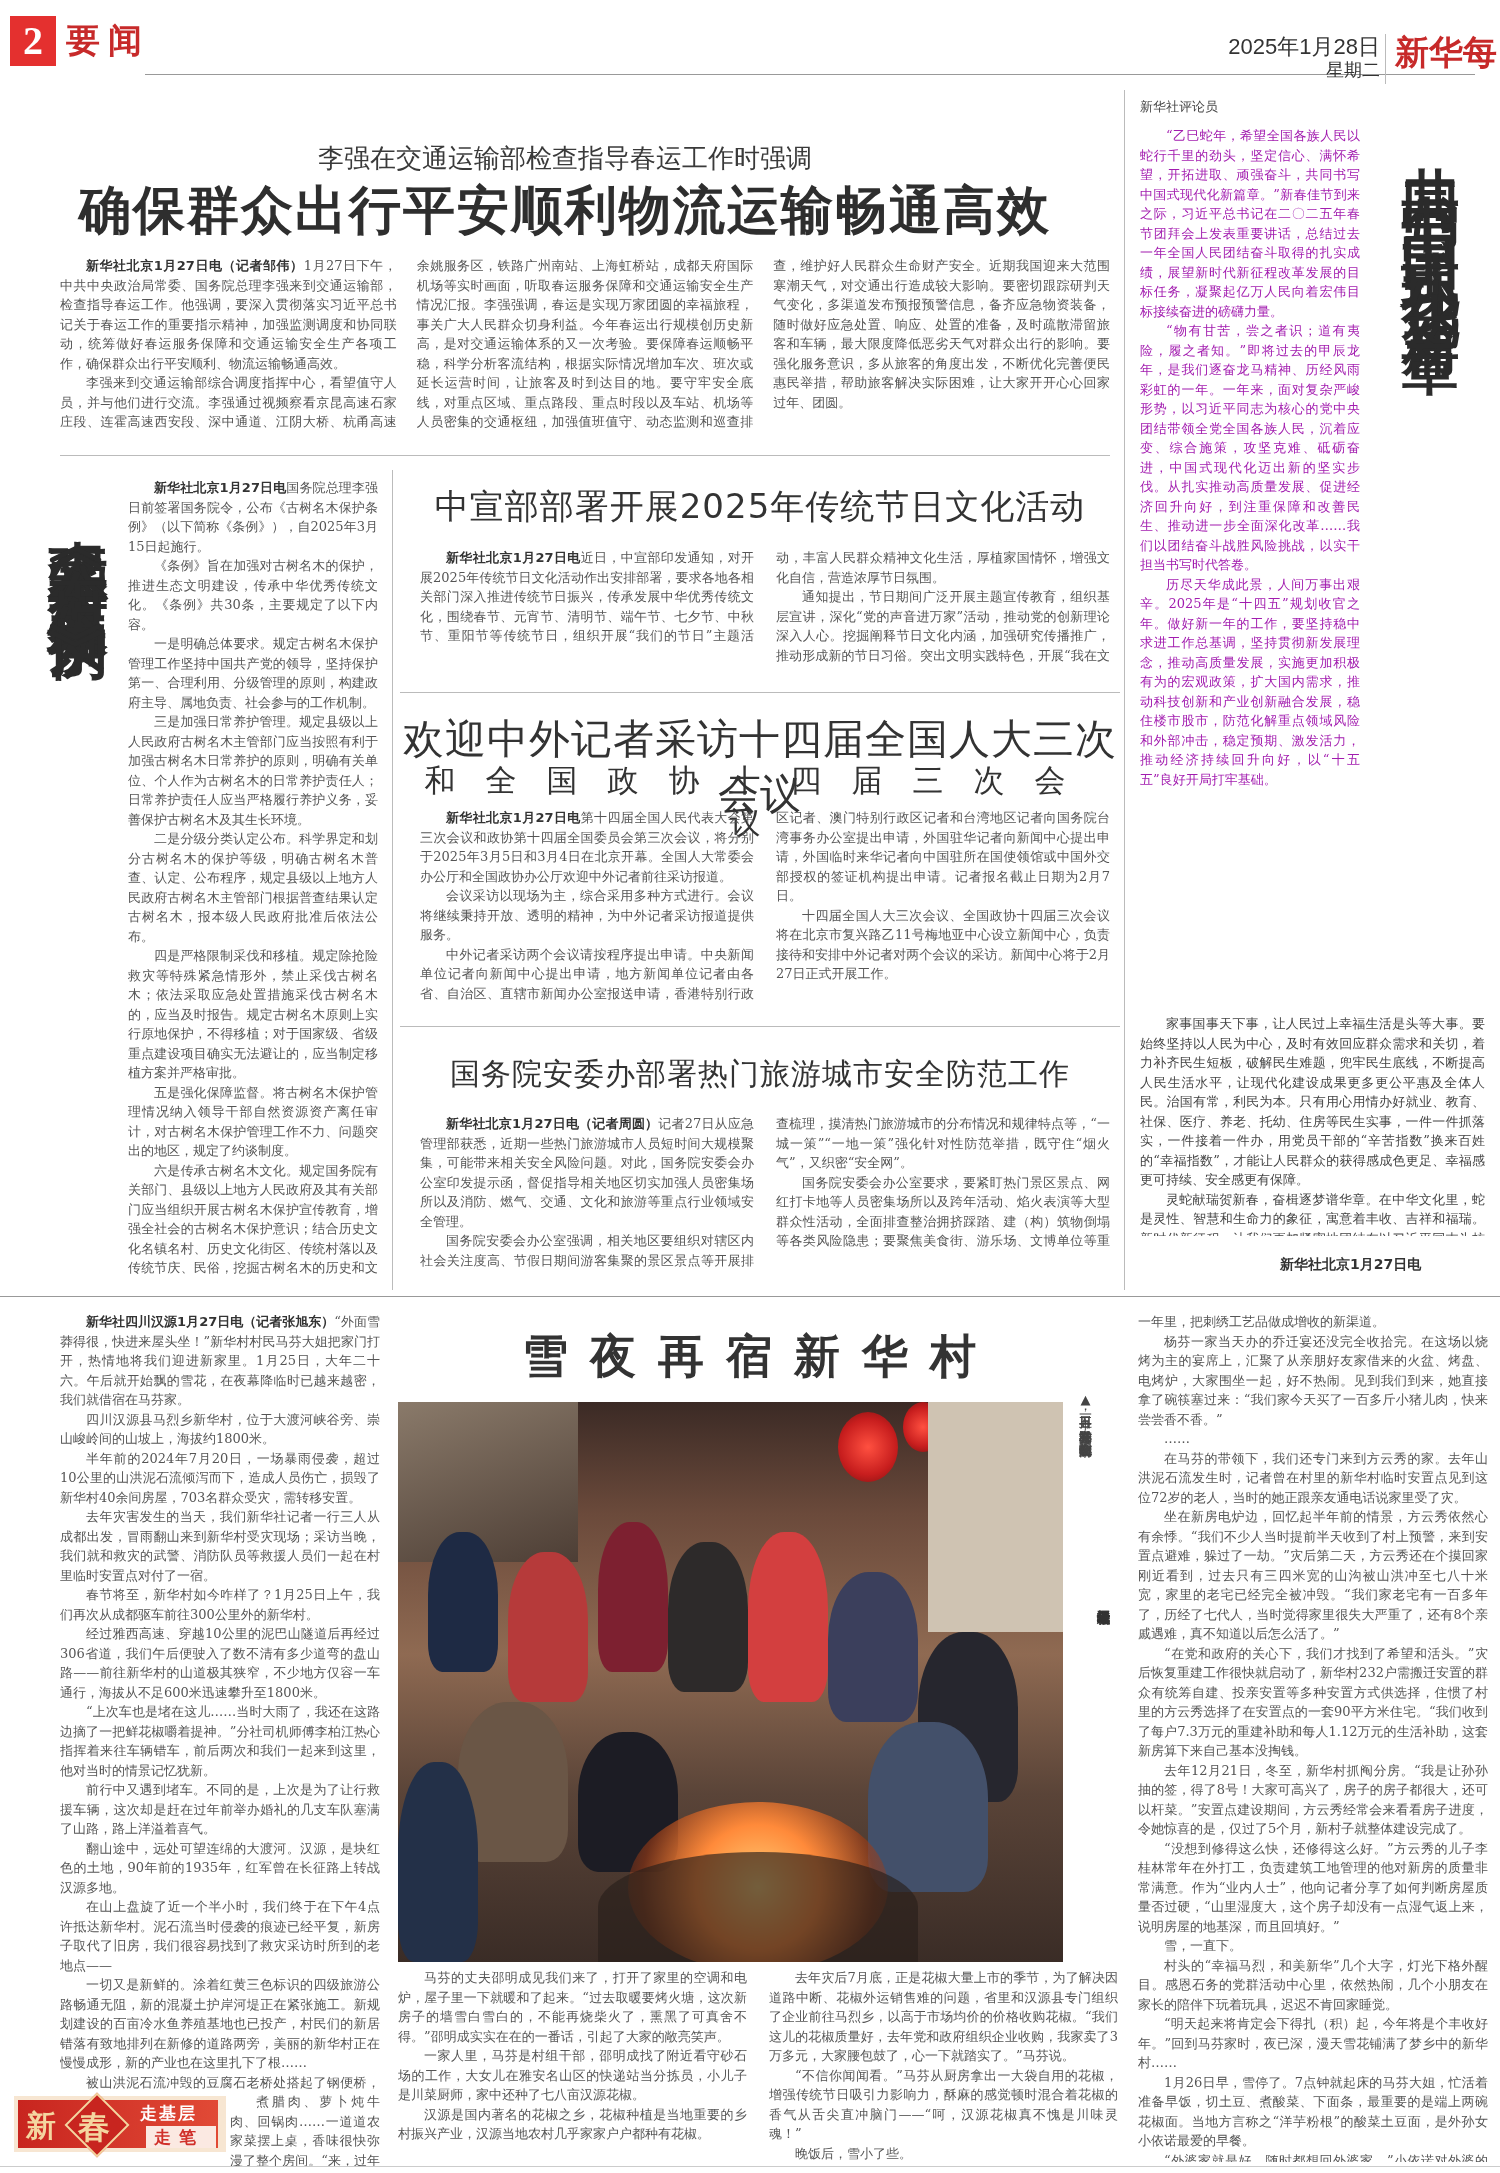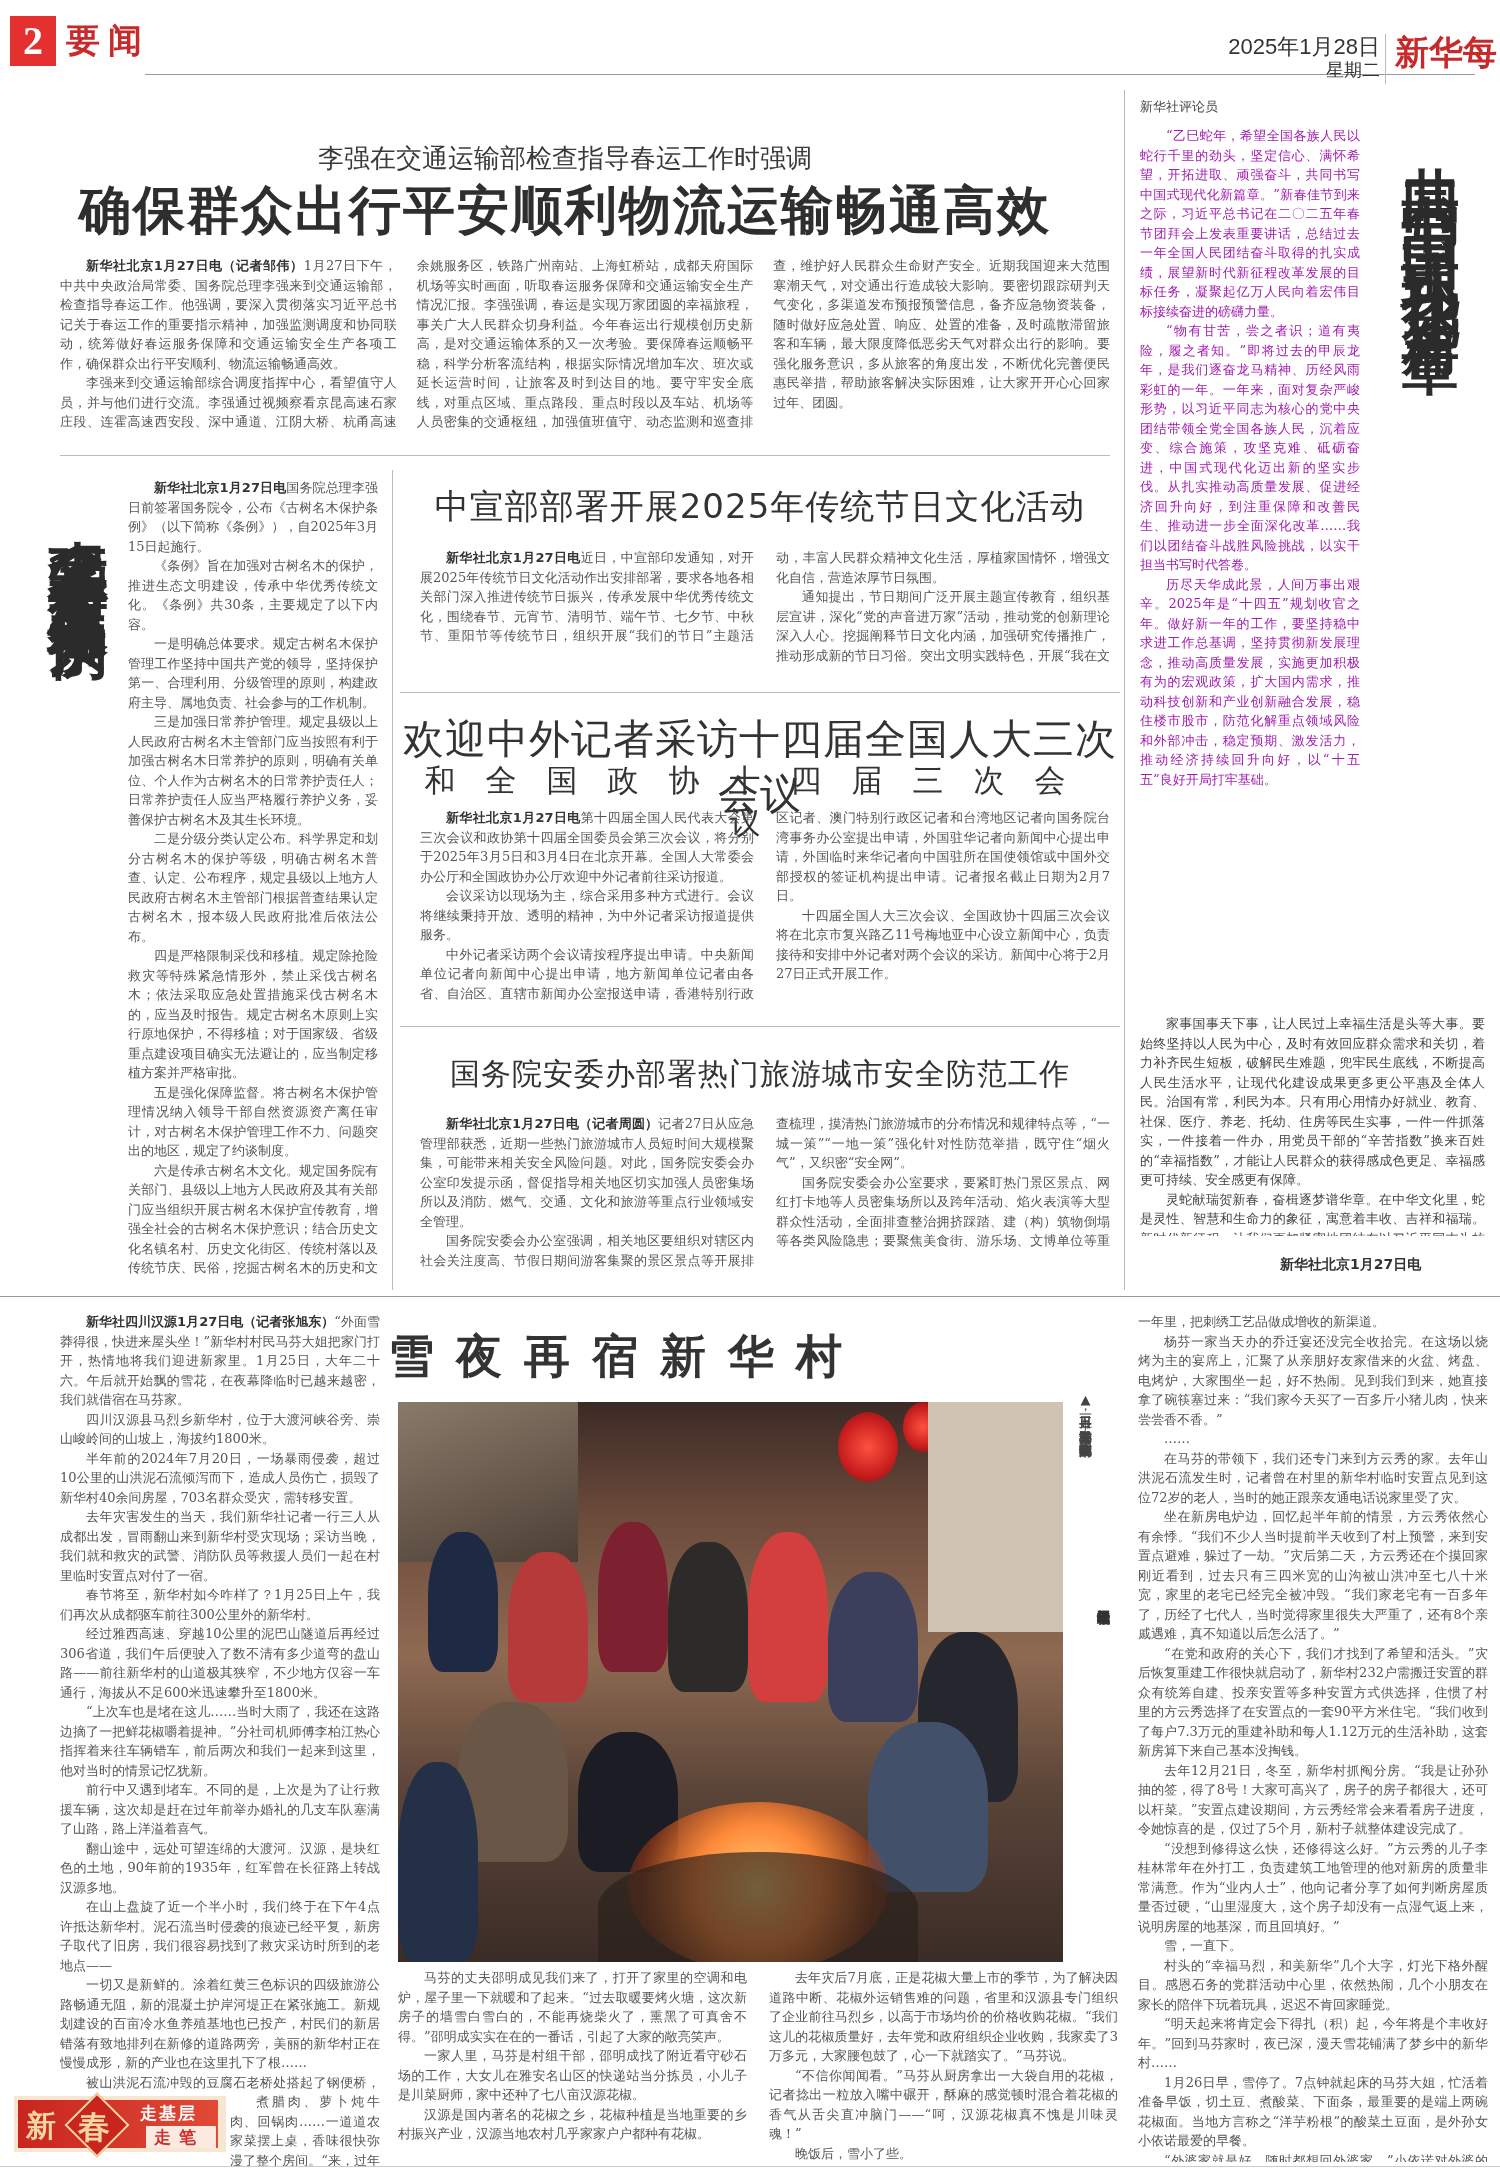--- a/index.html
+++ b/index.html
@@ -100,21 +100,21 @@
   <p>历尽天华成此景，人间万事出艰辛。2025年是“十四五”规划收官之年。做好新一年的工作，要坚持稳中求进工作总基调，坚持贯彻新发展理念，推动高质量发展，实施更加积极有为的宏观政策，扩大国内需求，推动科技创新和产业创新融合发展，稳住楼市股市，防范化解重点领域风险和外部冲击，稳定预期、激发活力，推动经济持续回升向好，以“十五五”良好开局打牢基础。</p>
 </div>
 <div class="abs body-text" style="left:1140px;top:1014px;width:345px;height:222px;font-family:'DejaVu Serif',serif;color:#444;">
   <p>家事国事天下事，让人民过上幸福生活是头等大事。要始终坚持以人民为中心，及时有效回应群众需求和关切，着力补齐民生短板，破解民生难题，兜牢民生底线，不断提高人民生活水平，让现代化建设成果更多更公平惠及全体人民。治国有常，利民为本。只有用心用情办好就业、教育、社保、医疗、养老、托幼、住房等民生实事，一件一件抓落实，一件接着一件办，用党员干部的“辛苦指数”换来百姓的“幸福指数”，才能让人民群众的获得感成色更足、幸福感更可持续、安全感更有保障。</p>
   <p>灵蛇献瑞贺新春，奋楫逐梦谱华章。在中华文化里，蛇是灵性、智慧和生命力的象征，寓意着丰收、吉祥和福瑞。新时代新征程，让我们更加紧密地团结在以习近平同志为核心的党中央周围，以蛇行千里的劲头、愚公移山的志气、滴水穿石的毅力，团结一心、攻坚克难，只争朝夕、不负韶华，为以中国式现代化全面推进强国建设、民族复兴伟业而顽强奋斗。</p>
 </div>
 <div class="abs" style="left:1280px;top:1256px;font:bold 14px 'DejaVu Sans',sans-serif;color:#333;">新华社北京1月27日电</div>
 
 <div class="abs hline" style="left:0;top:1296px;width:1500px;background:#999;"></div>
 
-<div class="abs" style="left:388px;top:1326px;width:720px;text-align:left;font:bold 46px 'DejaVu Serif',serif;color:#333;letter-spacing:22px;">雪夜再宿新华村</div>
+<div class="abs" style="left:400px;top:1326px;width:720px;text-align:center;font:bold 46px 'DejaVu Serif',serif;color:#333;letter-spacing:22px;">雪夜再宿新华村</div>
 
 <div class="abs body-text" style="left:60px;top:1312px;width:320px;height:780px;">
   <p><b>新华社四川汉源1月27日电（记者张旭东）</b><span>“外面雪莽得很，快进来屋头坐！”新华村村民马芬大姐把家门打开，热情地将我们迎进新家里。1月25日，大年二十六。午后就开始飘的雪花，在夜幕降临时已越来越密，我们就借宿在马芬家。</span></p>
   <p>四川汉源县马烈乡新华村，位于大渡河峡谷旁、崇山峻岭间的山坡上，海拔约1800米。</p>
   <p>半年前的2024年7月20日，一场暴雨侵袭，超过10公里的山洪泥石流倾泻而下，造成人员伤亡，损毁了新华村40余间房屋，703名群众受灾，需转移安置。</p>
   <p>去年灾害发生的当天，我们新华社记者一行三人从成都出发，冒雨翻山来到新华村受灾现场；采访当晚，我们就和救灾的武警、消防队员等救援人员们一起在村里临时安置点对付了一宿。</p>
   <p>春节将至，新华村如今咋样了？1月25日上午，我们再次从成都驱车前往300公里外的新华村。</p>
   <p>经过雅西高速、穿越10公里的泥巴山隧道后再经过306省道，我们午后便驶入了数不清有多少道弯的盘山路——前往新华村的山道极其狭窄，不少地方仅容一车通行，海拔从不足600米迅速攀升至1800米。</p>
   <p>“上次车也是堵在这儿……当时大雨了，我还在这路边摘了一把鲜花椒嚼着提神。”分社司机师傅李柏江热心指挥着来往车辆错车，前后两次和我们一起来到这里，他对当时的情景记忆犹新。</p>
   <p>前行中又遇到堵车。不同的是，上次是为了让行救援车辆，这次却是赶在过年前举办婚礼的几支车队塞满了山路，路上洋溢着喜气。</p>
@@ -158,21 +158,21 @@
   <div class="abs" style="left:200px;top:450px;width:320px;height:110px;background:rgba(40,30,26,0.65);border-radius:50% 50% 0 0;"></div>
 </div>
 <div class="abs vertical-caption" style="left:1076px;top:1392px;height:400px;">▲一月二十五日，村民杨芬家在举办乔迁宴，左邻右舍在家门小院前吃烧烤。</div>
 <div class="abs vertical-caption" style="left:1094px;top:1600px;height:200px;font:bold 13px 'DejaVu Sans',sans-serif;color:#333;">新华社记者王曦摄</div>
 
 <div class="abs body-text cols2" style="left:398px;top:1968px;width:720px;height:195px;">
   <p>马芬的丈夫邵明成见我们来了，打开了家里的空调和电炉，屋子里一下就暖和了起来。“过去取暖要烤火塘，这次新房子的墙雪白雪白的，不能再烧柴火了，熏黑了可真舍不得。”邵明成实实在在的一番话，引起了大家的敞亮笑声。</p>
   <p>一家人里，马芬是村组干部，邵明成找了附近看守砂石场的工作，大女儿在雅安名山区的快递站当分拣员，小儿子是川菜厨师，家中还种了七八亩汉源花椒。</p>
   <p>汉源是国内著名的花椒之乡，花椒种植是当地重要的乡村振兴产业，汉源当地农村几乎家家户户都种有花椒。</p>
   <p>去年灾后7月底，正是花椒大量上市的季节，为了解决因道路中断、花椒外运销售难的问题，省里和汉源县专门组织了企业前往马烈乡，以高于市场均价的价格收购花椒。“我们这儿的花椒质量好，去年党和政府组织企业收购，我家卖了3万多元，大家腰包鼓了，心一下就踏实了。”马芬说。</p>
-  <p>“不信你闻闻看。”马芬从厨房拿出一大袋自用的花椒，记者捻出一粒放入嘴中碾开，酥麻的感觉顿时混合着花椒的香气从舌尖直冲脑门——“呵，汉源花椒真不愧是川味灵魂！”</p>
+  <p>“不信你闻闻看。”马芬从厨房拿出一大袋自用的花椒，增强传统节日吸引力影响力，酥麻的感觉顿时混合着花椒的香气从舌尖直冲脑门——“呵，汉源花椒真不愧是川味灵魂！”</p>
   <p>晚饭后，雪小了些。</p>
 
 </div>
 
 <div class="abs body-text" style="left:1138px;top:1312px;width:350px;height:850px;">
   <p style="text-indent:0">一年里，把刺绣工艺品做成增收的新渠道。</p>
   <p>杨芬一家当天办的乔迁宴还没完全收拾完。在这场以烧烤为主的宴席上，汇聚了从亲朋好友家借来的火盆、烤盘、电烤炉，大家围坐一起，好不热闹。见到我们到来，她直接拿了碗筷塞过来：“我们家今天买了一百多斤小猪儿肉，快来尝尝香不香。”</p>
   <p>……</p>
   <p>在马芬的带领下，我们还专门来到方云秀的家。去年山洪泥石流发生时，记者曾在村里的新华村临时安置点见到这位72岁的老人，当时的她正跟亲友通电话说家里受了灾。</p>
   <p>坐在新房电炉边，回忆起半年前的情景，方云秀依然心有余悸。“我们不少人当时提前半天收到了村上预警，来到安置点避难，躲过了一劫。”灾后第二天，方云秀还在个摸回家刚近看到，过去只有三四米宽的山沟被山洪冲至七八十米宽，家里的老宅已经完全被冲毁。“我们家老宅有一百多年了，历经了七代人，当时觉得家里很失大严重了，还有8个亲戚遇难，真不知道以后怎么活了。”</p>

